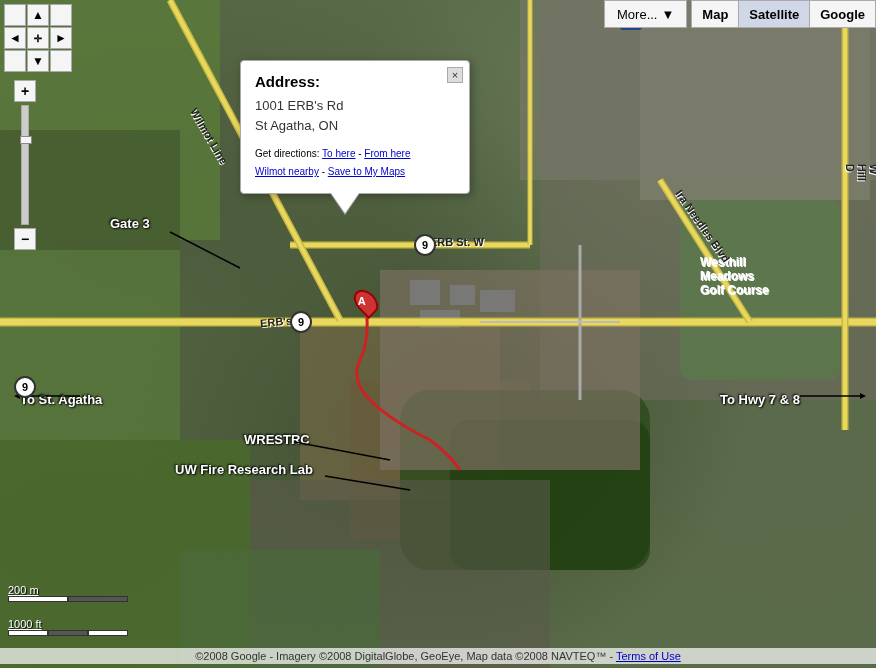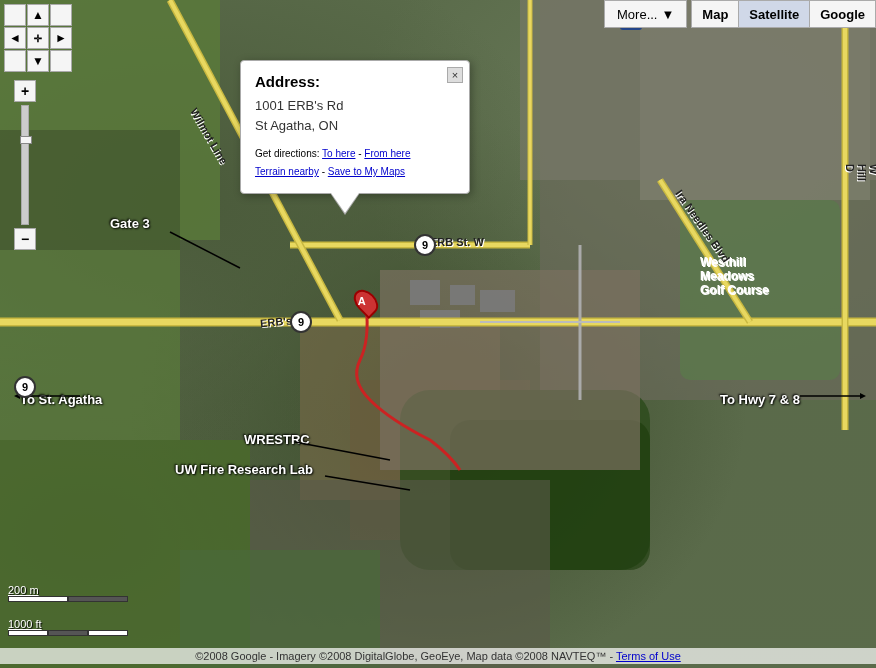--- a/index.html
+++ b/index.html
@@ -471,21 +471,21 @@
     <div id="popup-close">×</div>
     <div class="popup-title">Address:</div>
     <div class="popup-address">
       <span>1001 ERB's Rd</span><br>
       <span>St Agatha, ON</span>
     </div>
     <div class="popup-links">
       <span>Get directions</span>: 
       <a>To here</a> - 
       <a>From here</a><br>
-      <a>Terrain nearby</a> - 
+      <a>Wilmot nearby</a> - 
       <a>Save to My Maps</a>
     </div>
   </div>
 
   <div id="marker-a">
     <div class="marker-pin"></div>
   </div>
 
   <div class="map-label" style="left:110px;top:216px;">
     <span>Gate 3</span>

